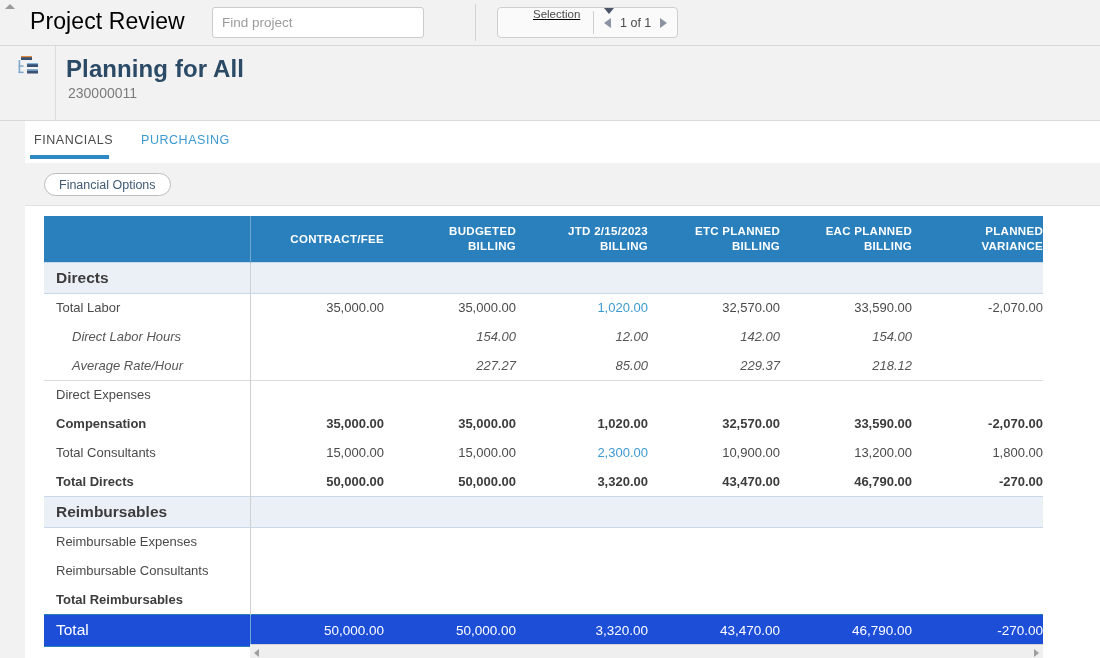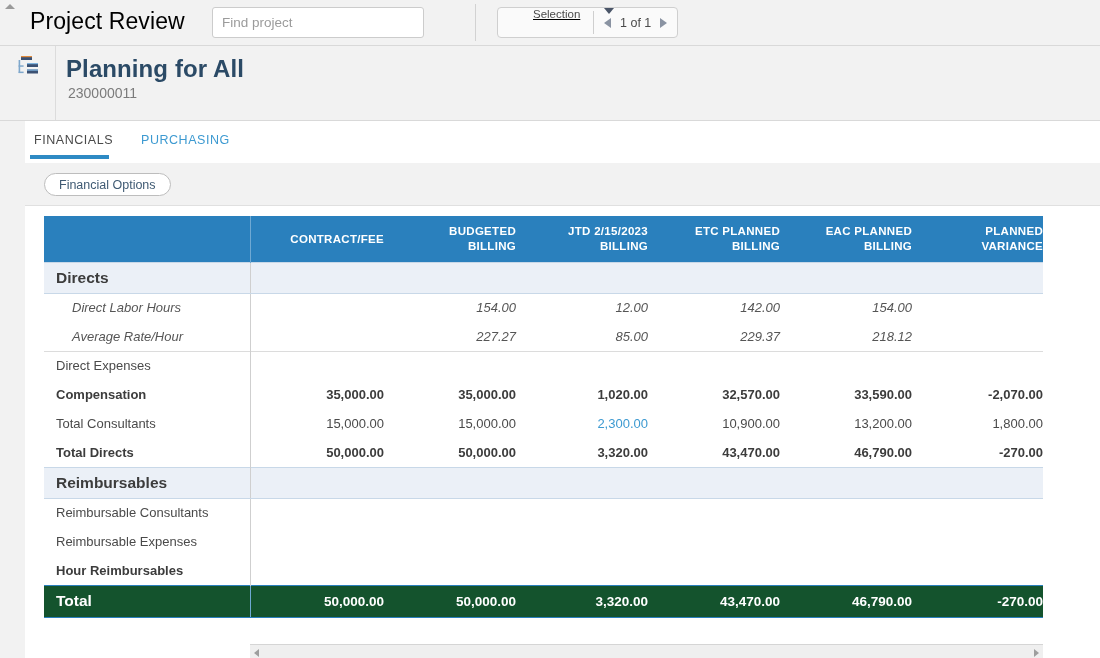--- a/index.html
+++ b/index.html
@@ -175,21 +175,21 @@
   tr.section td.lbl {
     font-size: 15.5px; font-weight: 700; color: #3c3c3c;
     border-right: 1px solid #cfcfcf;
   }
   tr.bold td { font-weight: 700; color: #3c3c3c; }
   tr.ital td { font-style: italic; color: #555; }
   tr.ital td.lbl { padding-left: 28px; }
   tr.sep-top td { border-top: 1px solid #dcdcdc; }
   td.link { color: #3d9ad1; }
   tr.total td {
-    background: #14532d; color: #ffffff; font-weight: 700;
+    background: #1d4ed8; color: #ffffff; font-weight: 400;
     font-size: 13.5px; height: 32px;
     border-top: 1px solid #2a80bd; border-bottom: 1px solid #2a80bd;
   }
   tr.total td.lbl {
     font-size: 15.5px; border-right: 1px solid #6fa9d3; color: #ffffff;
   }
 
   
   .hscroll {
     position: absolute; left: 250px; top: 644px; width: 793px; height: 14px;
@@ -315,20 +315,29 @@
       <tbody id="body-rows">
           <tr class="section">
             <td class="lbl">Directs</td>
             <td></td>
             <td></td>
             <td></td>
             <td></td>
             <td></td>
             <td></td>
           </tr>
+          <tr class="">
+            <td class="lbl">Total Labor</td>
+            <td>35,000.00</td>
+            <td>35,000.00</td>
+            <td class="link">1,020.00</td>
+            <td>32,570.00</td>
+            <td>33,590.00</td>
+            <td>-2,070.00</td>
+          </tr>
           <tr class="ital">
             <td class="lbl">Direct Labor Hours</td>
             <td></td>
             <td>154.00</td>
             <td class="link">12.00</td>
             <td>142.00</td>
             <td>154.00</td>
             <td></td>
           </tr>
           <tr class="ital">
@@ -379,39 +388,39 @@
           <tr class="section">
             <td class="lbl">Reimbursables</td>
             <td></td>
             <td></td>
             <td></td>
             <td></td>
             <td></td>
             <td></td>
           </tr>
           <tr class="">
+            <td class="lbl">Reimbursable Expenses</td>
+            <td></td>
+            <td></td>
+            <td></td>
+            <td></td>
+            <td></td>
+            <td></td>
+          </tr>
+          <tr class="">
             <td class="lbl">Reimbursable Consultants</td>
             <td></td>
             <td></td>
             <td></td>
             <td></td>
             <td></td>
             <td></td>
           </tr>
-          <tr class="">
-            <td class="lbl">Reimbursable Expenses</td>
-            <td></td>
-            <td></td>
-            <td></td>
-            <td></td>
-            <td></td>
-            <td></td>
-          </tr>
           <tr class="bold">
-            <td class="lbl">Hour Reimbursables</td>
+            <td class="lbl">Total Reimbursables</td>
             <td></td>
             <td></td>
             <td></td>
             <td></td>
             <td></td>
             <td></td>
           </tr>
           <tr class="total">
             <td class="lbl">Total</td>
             <td>50,000.00</td>

